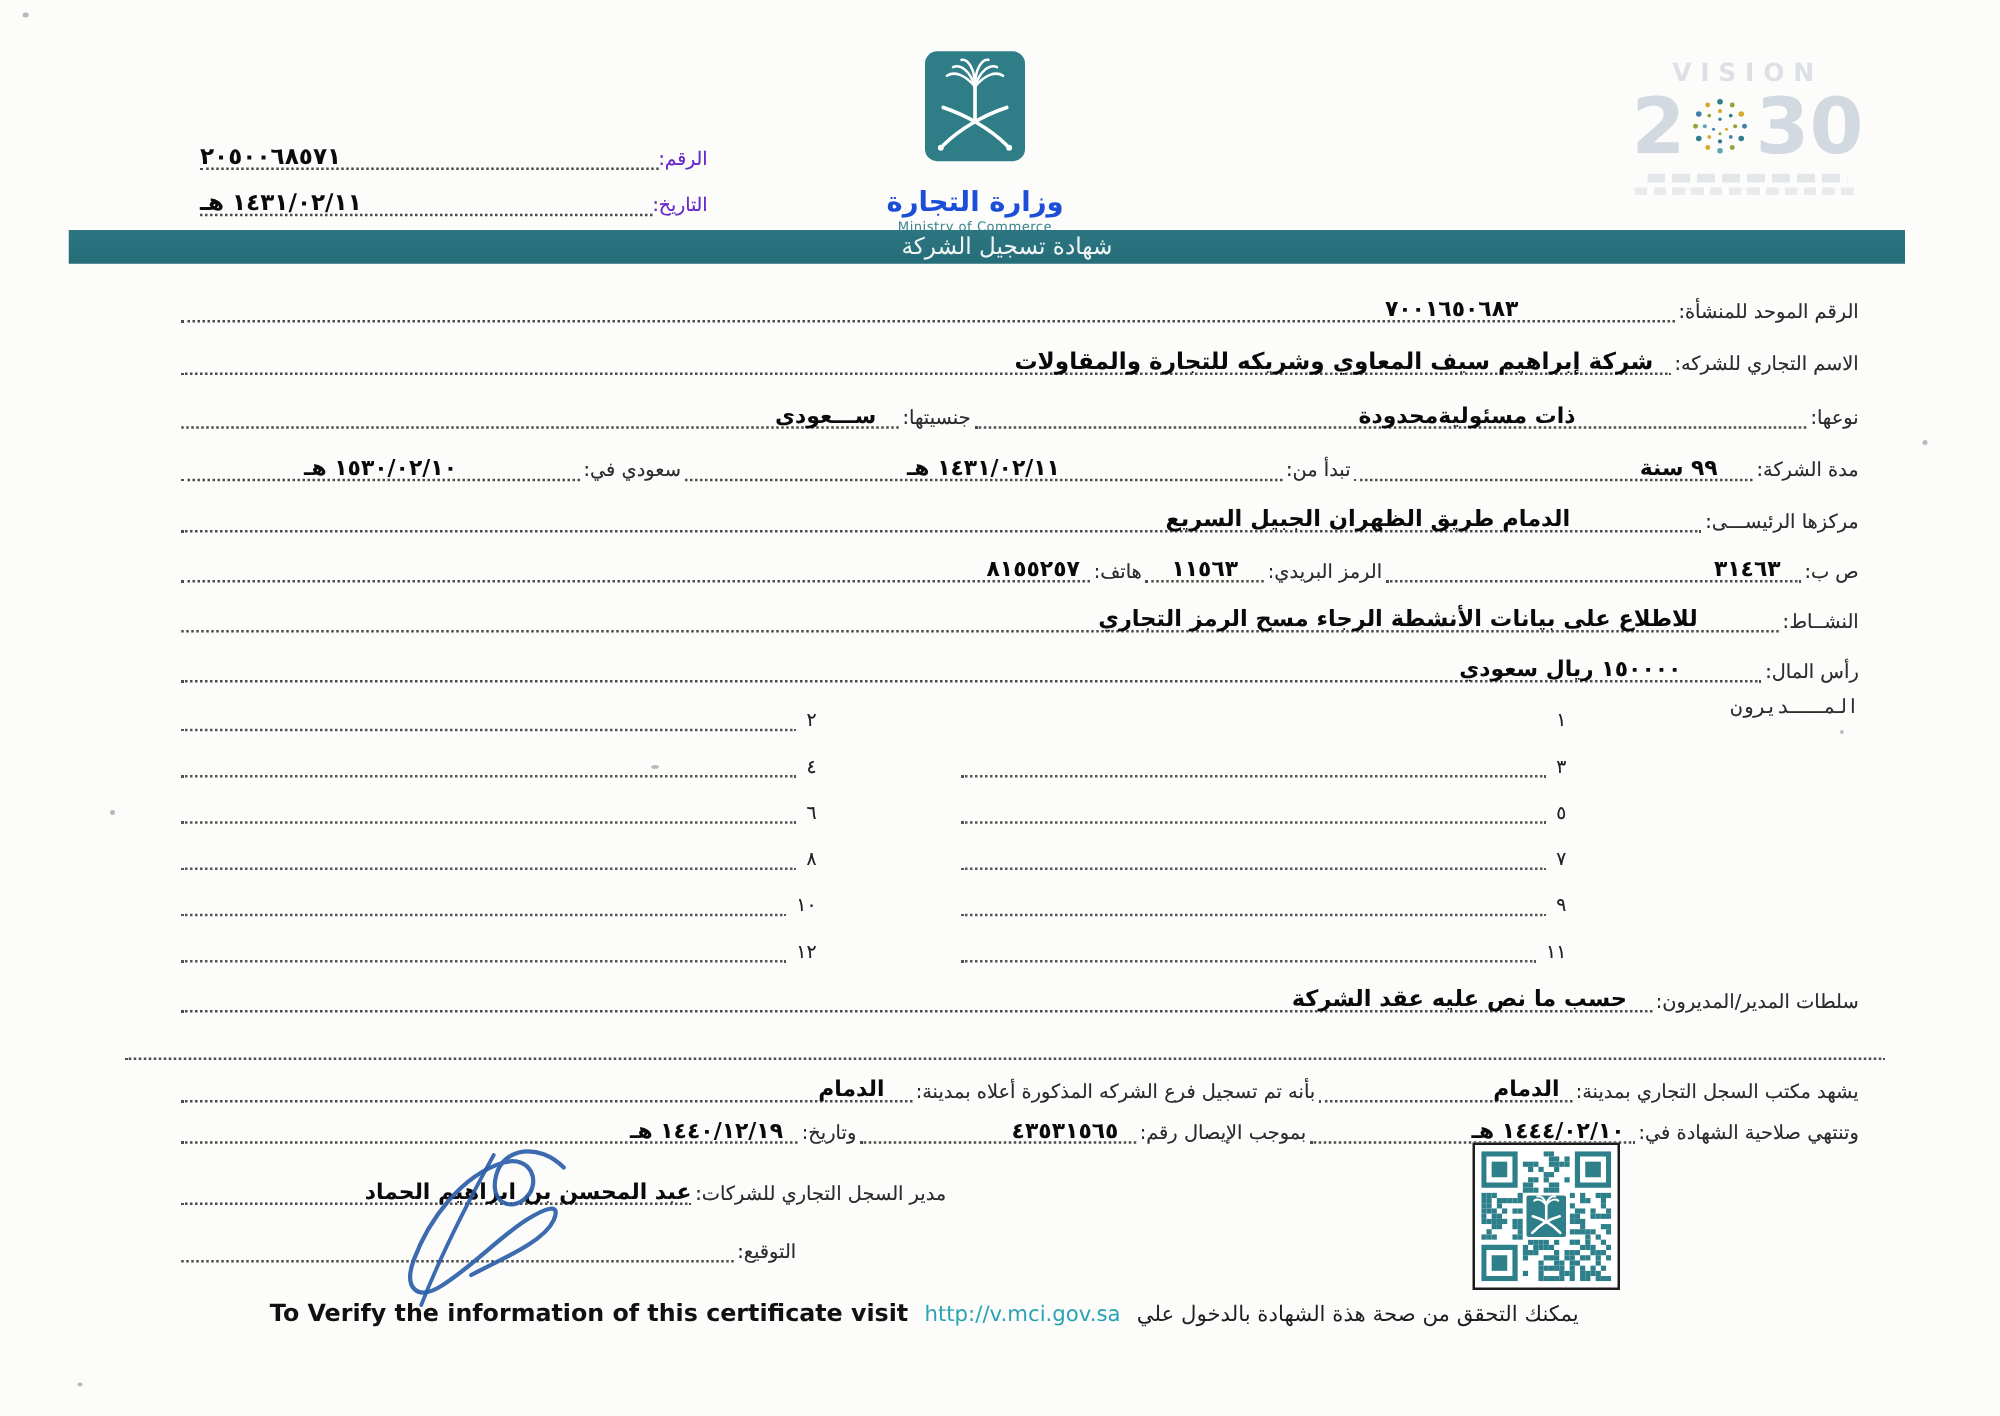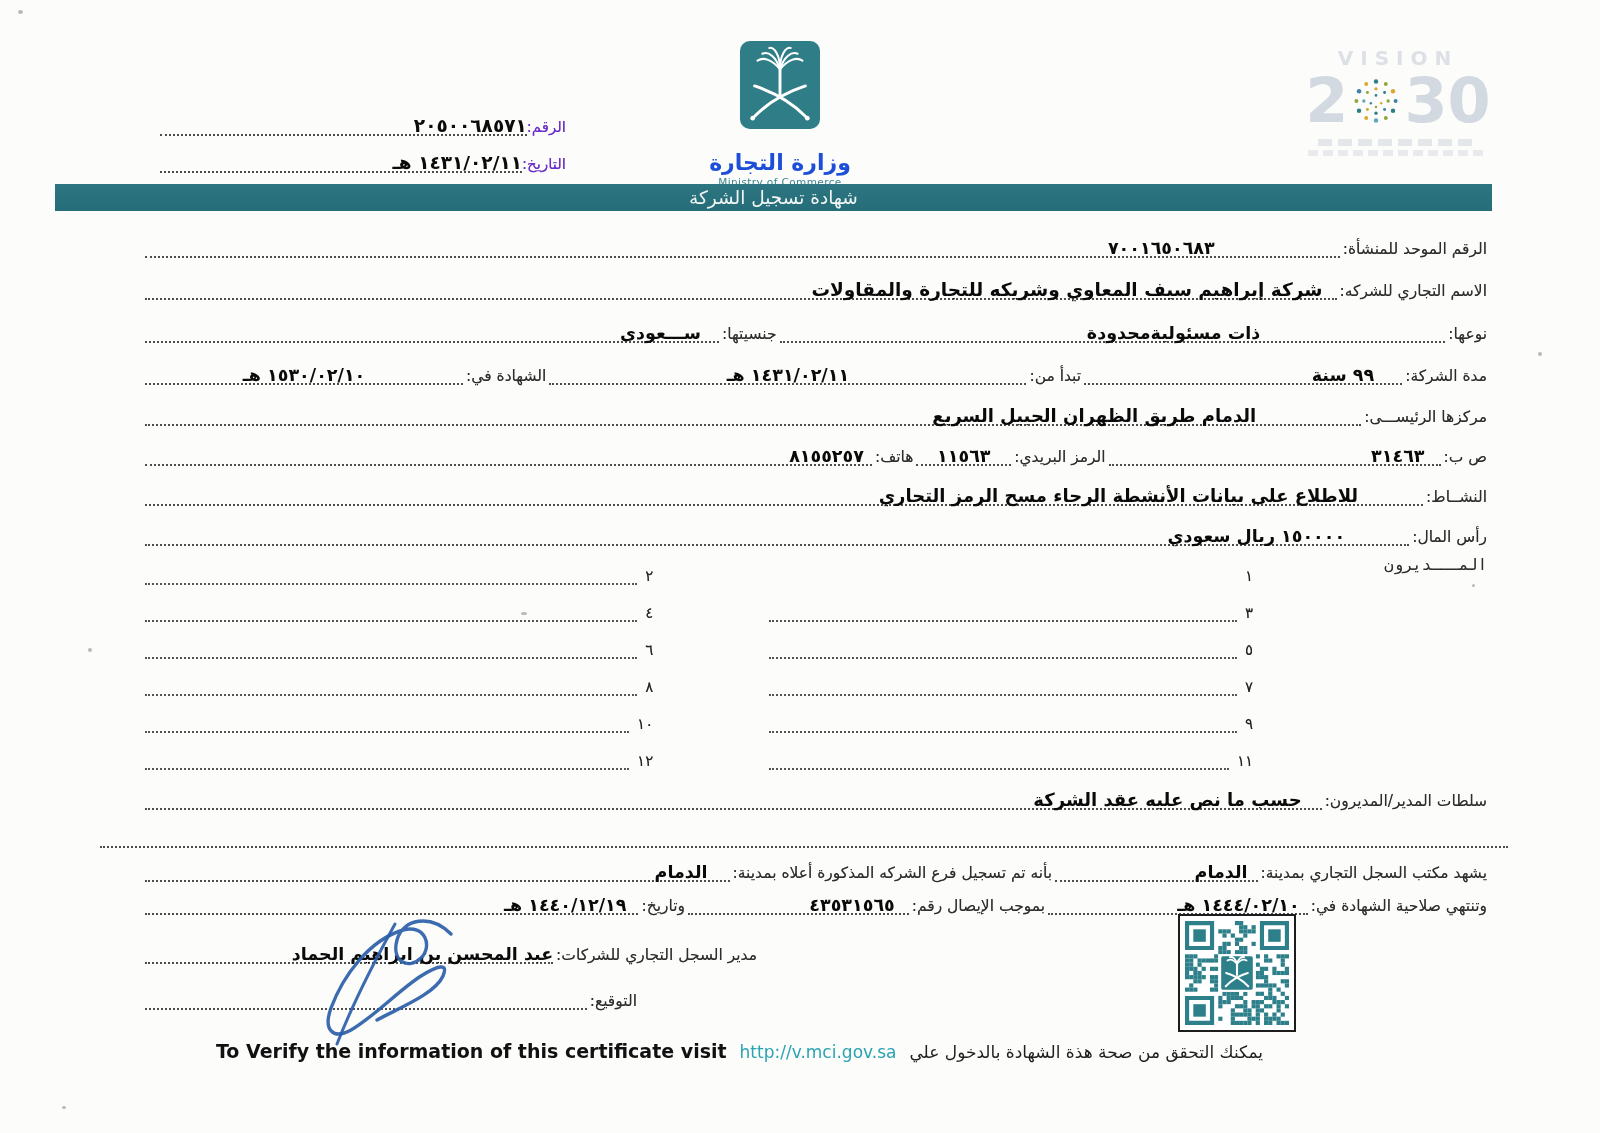--- a/index.html
+++ b/index.html
@@ -1,33 +1,33 @@
 <!DOCTYPE html>
 <html><head>
 <meta charset="utf-8">
 <style>
   html,body{margin:0;padding:0;background:#e9e9e9;}
   .page{position:relative;width:1600px;height:1133px;background:#fcfcfb;overflow:hidden;
         font-family:"DejaVu Sans",sans-serif;color:#1a1a1a;}
   
   .hl-row{position:absolute;left:160px;width:408px;display:flex;direction:rtl;align-items:flex-end;}
   .hl-lbl{font-size:15px;color:#6d28d9;white-space:nowrap;padding-right:2px;text-shadow:0 0 .4px rgba(0,0,0,.45);}
-  .hl-seg{flex:1;border-bottom:2px dotted #4c4c4c;display:flex;justify-content:flex-start;align-items:flex-end;min-height:26px;}
+  .hl-seg{flex:1;border-bottom:2px dotted #4c4c4c;display:flex;justify-content:flex-end;align-items:flex-end;min-height:26px;}
   .hl-val{font-weight:700;font-size:18.5px;color:#0b0b0b;white-space:nowrap;transform:translateY(2px);}
   .logo{position:absolute;left:690px;top:40px;width:180px;text-align:center;}
   .ministry-ar{font-size:22px;font-weight:700;color:#1d4ed8;margin-top:16px;}
   .ministry-en{font-size:10.5px;color:#3b858e;margin-top:1px;letter-spacing:.4px;}
   .vision{position:absolute;left:1288px;top:46px;width:220px;text-align:center;}
   .v-title{font-size:20px;font-weight:700;letter-spacing:7px;color:#dde1e6;}
   .v-year{display:flex;align-items:center;justify-content:center;font-size:62px;font-weight:700;
           color:#d2d9e0;line-height:.95;margin-top:2px;}
   .v-sub{height:7px;width:160px;margin:8px auto 0;background:repeating-linear-gradient(90deg,#e4e7ea 0 14px,transparent 14px 20px);}
   .v-sub2{height:6px;width:180px;margin:4px auto 0;background:repeating-linear-gradient(90deg,#e8eaec 0 10px,transparent 10px 15px);}
   .banner{position:absolute;left:55px;top:184px;width:1437px;height:27px;
-          background:linear-gradient(#2d7681,#256e79);display:flex;align-items:center;justify-content:center;}
+          background:linear-gradient(#2d7681,#256e79);display:flex;align-items:center;justify-content:center;padding-left:32px;}
   .banner span{color:#f2f6f5;font-size:18.5px;letter-spacing:.5px;}
   
   .row{position:absolute;right:110px;left:145px;display:flex;direction:rtl;align-items:flex-end;}
   .lbl{font-size:15.5px;color:#2d2d2d;white-space:nowrap;padding:0 3px;text-shadow:0 0 .4px rgba(0,0,0,.4);}
   .seg{border-bottom:2px dotted #4c4c4c;display:flex;align-items:flex-end;min-height:26px;justify-content:flex-start;}
   .seg.c{justify-content:center;}
   .val{font-weight:700;font-size:17.5px;color:#0a0a0a;white-space:nowrap;transform:translateY(2px);}
   .f1{flex:1}
   
   .mgr-label{position:absolute;right:110px;top:556px;font-family:Liberation Mono, monospace;}
@@ -158,21 +158,21 @@
 
   <div class="row" style="top:357px;">
     <span class="lbl">مدة الشركة:</span>
     <span class="seg" style="flex:1;">
       <b class="val" style="margin-right:28px;">٩٩ سنة</b>
     </span>
     <span class="lbl">تبدأ من:</span>
     <span class="seg c" style="flex:1.5;">
       <b class="val">١٤٣١/٠٢/١١ هـ</b>
     </span>
-    <span class="lbl">الشهادة في:</span>
+    <span class="lbl">سعودي في:</span>
     <span class="seg c" style="flex:1;">
       <b class="val">١٥٣٠/٠٢/١٠ هـ</b>
     </span>
   </div>
 
   <div class="row" style="top:398px;">
     <span class="lbl">مركزها الرئيســـى:</span>
     <span class="seg f1">
       <b class="val" style="margin-right:105px;font-size:18px;">الدمام  طريق الظهران الجبيل السريع</b>
     </span>

